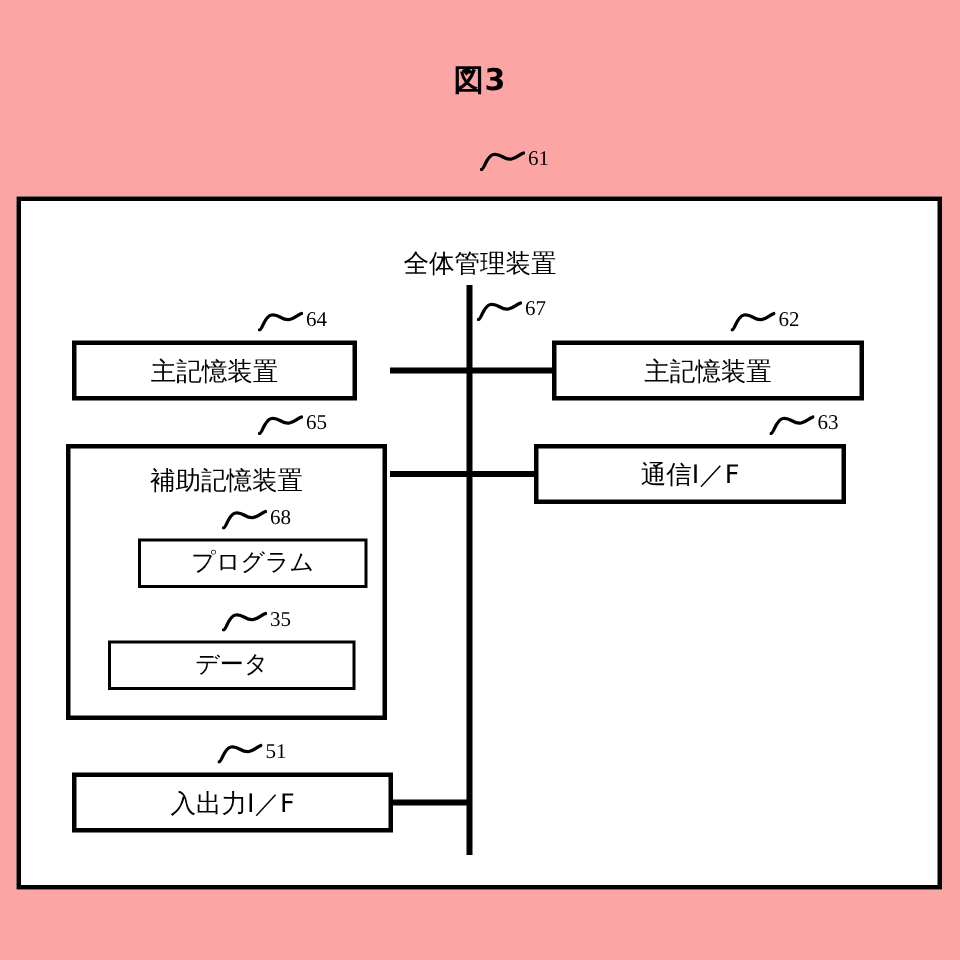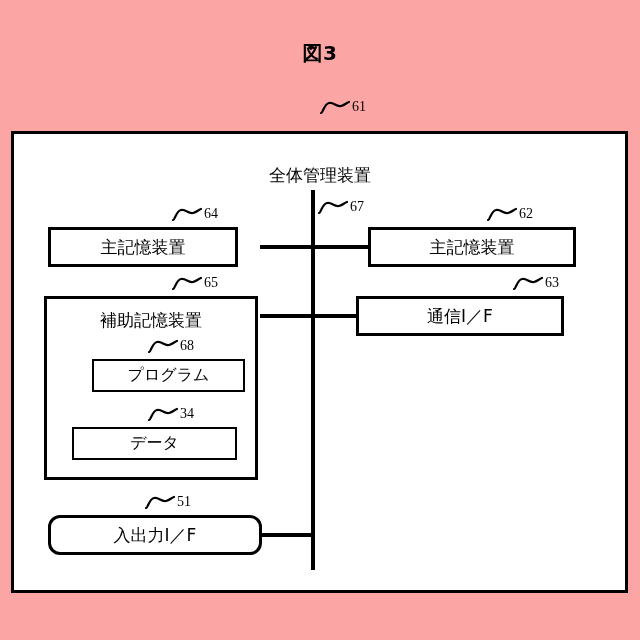--- a/index.html
+++ b/index.html
@@ -81,21 +81,21 @@
     text-align: center;
     font-size: 17px;
     font-family: "DejaVu Sans", "Liberation Sans", sans-serif;
     white-space: nowrap;
   }
   
   #node-main-memory { left: 48px;  top: 227px; width: 190px; height: 40px; }
   #node-aux-memory  { left: 44px;  top: 296px; width: 214px; height: 184px; }
   #node-program     { left: 72px;  top: 359px; width: 153px; height: 33px; margin-left: 20px; }
   #node-data        { left: 72px;  top: 427px; width: 165px; height: 33px; }
-  #node-io-if       { left: 48px;  top: 515px; width: 214px; height: 40px; border-radius: 12px; }
+  #node-io-if       { left: 48px;  top: 515px; width: 214px; height: 40px; }
   #node-processor   { left: 368px; top: 227px; width: 208px; height: 40px; }
   #node-comm-if     { left: 356px; top: 296px; width: 208px; height: 40px; }
 
   
   .bus-line {
     position: absolute;
     left: 311px;
     top: 190px;
     width: 4px;
     height: 380px;
@@ -229,21 +229,21 @@
     </span>
     <span class="num">68</span>
   </div>
 
   <div class="ref" id="ref-69">
     <span class="tilde">
       <svg width="30" height="14" viewBox="0 0 30 14">
           <path d="M1 13 C3 13 4 4 9 3 C14 2 16 7 21 6 C25 5 26 3 29 2" fill="none" stroke="#000" stroke-width="2.2" stroke-linecap="round"></path>
         </svg>
     </span>
-    <span class="num">34</span>
+    <span class="num">35</span>
   </div>
 
   <div class="ref" id="ref-66">
     <span class="tilde">
       <svg width="30" height="14" viewBox="0 0 30 14">
           <path d="M1 13 C3 13 4 4 9 3 C14 2 16 7 21 6 C25 5 26 3 29 2" fill="none" stroke="#000" stroke-width="2.2" stroke-linecap="round"></path>
         </svg>
     </span>
     <span class="num">51</span>
   </div>

